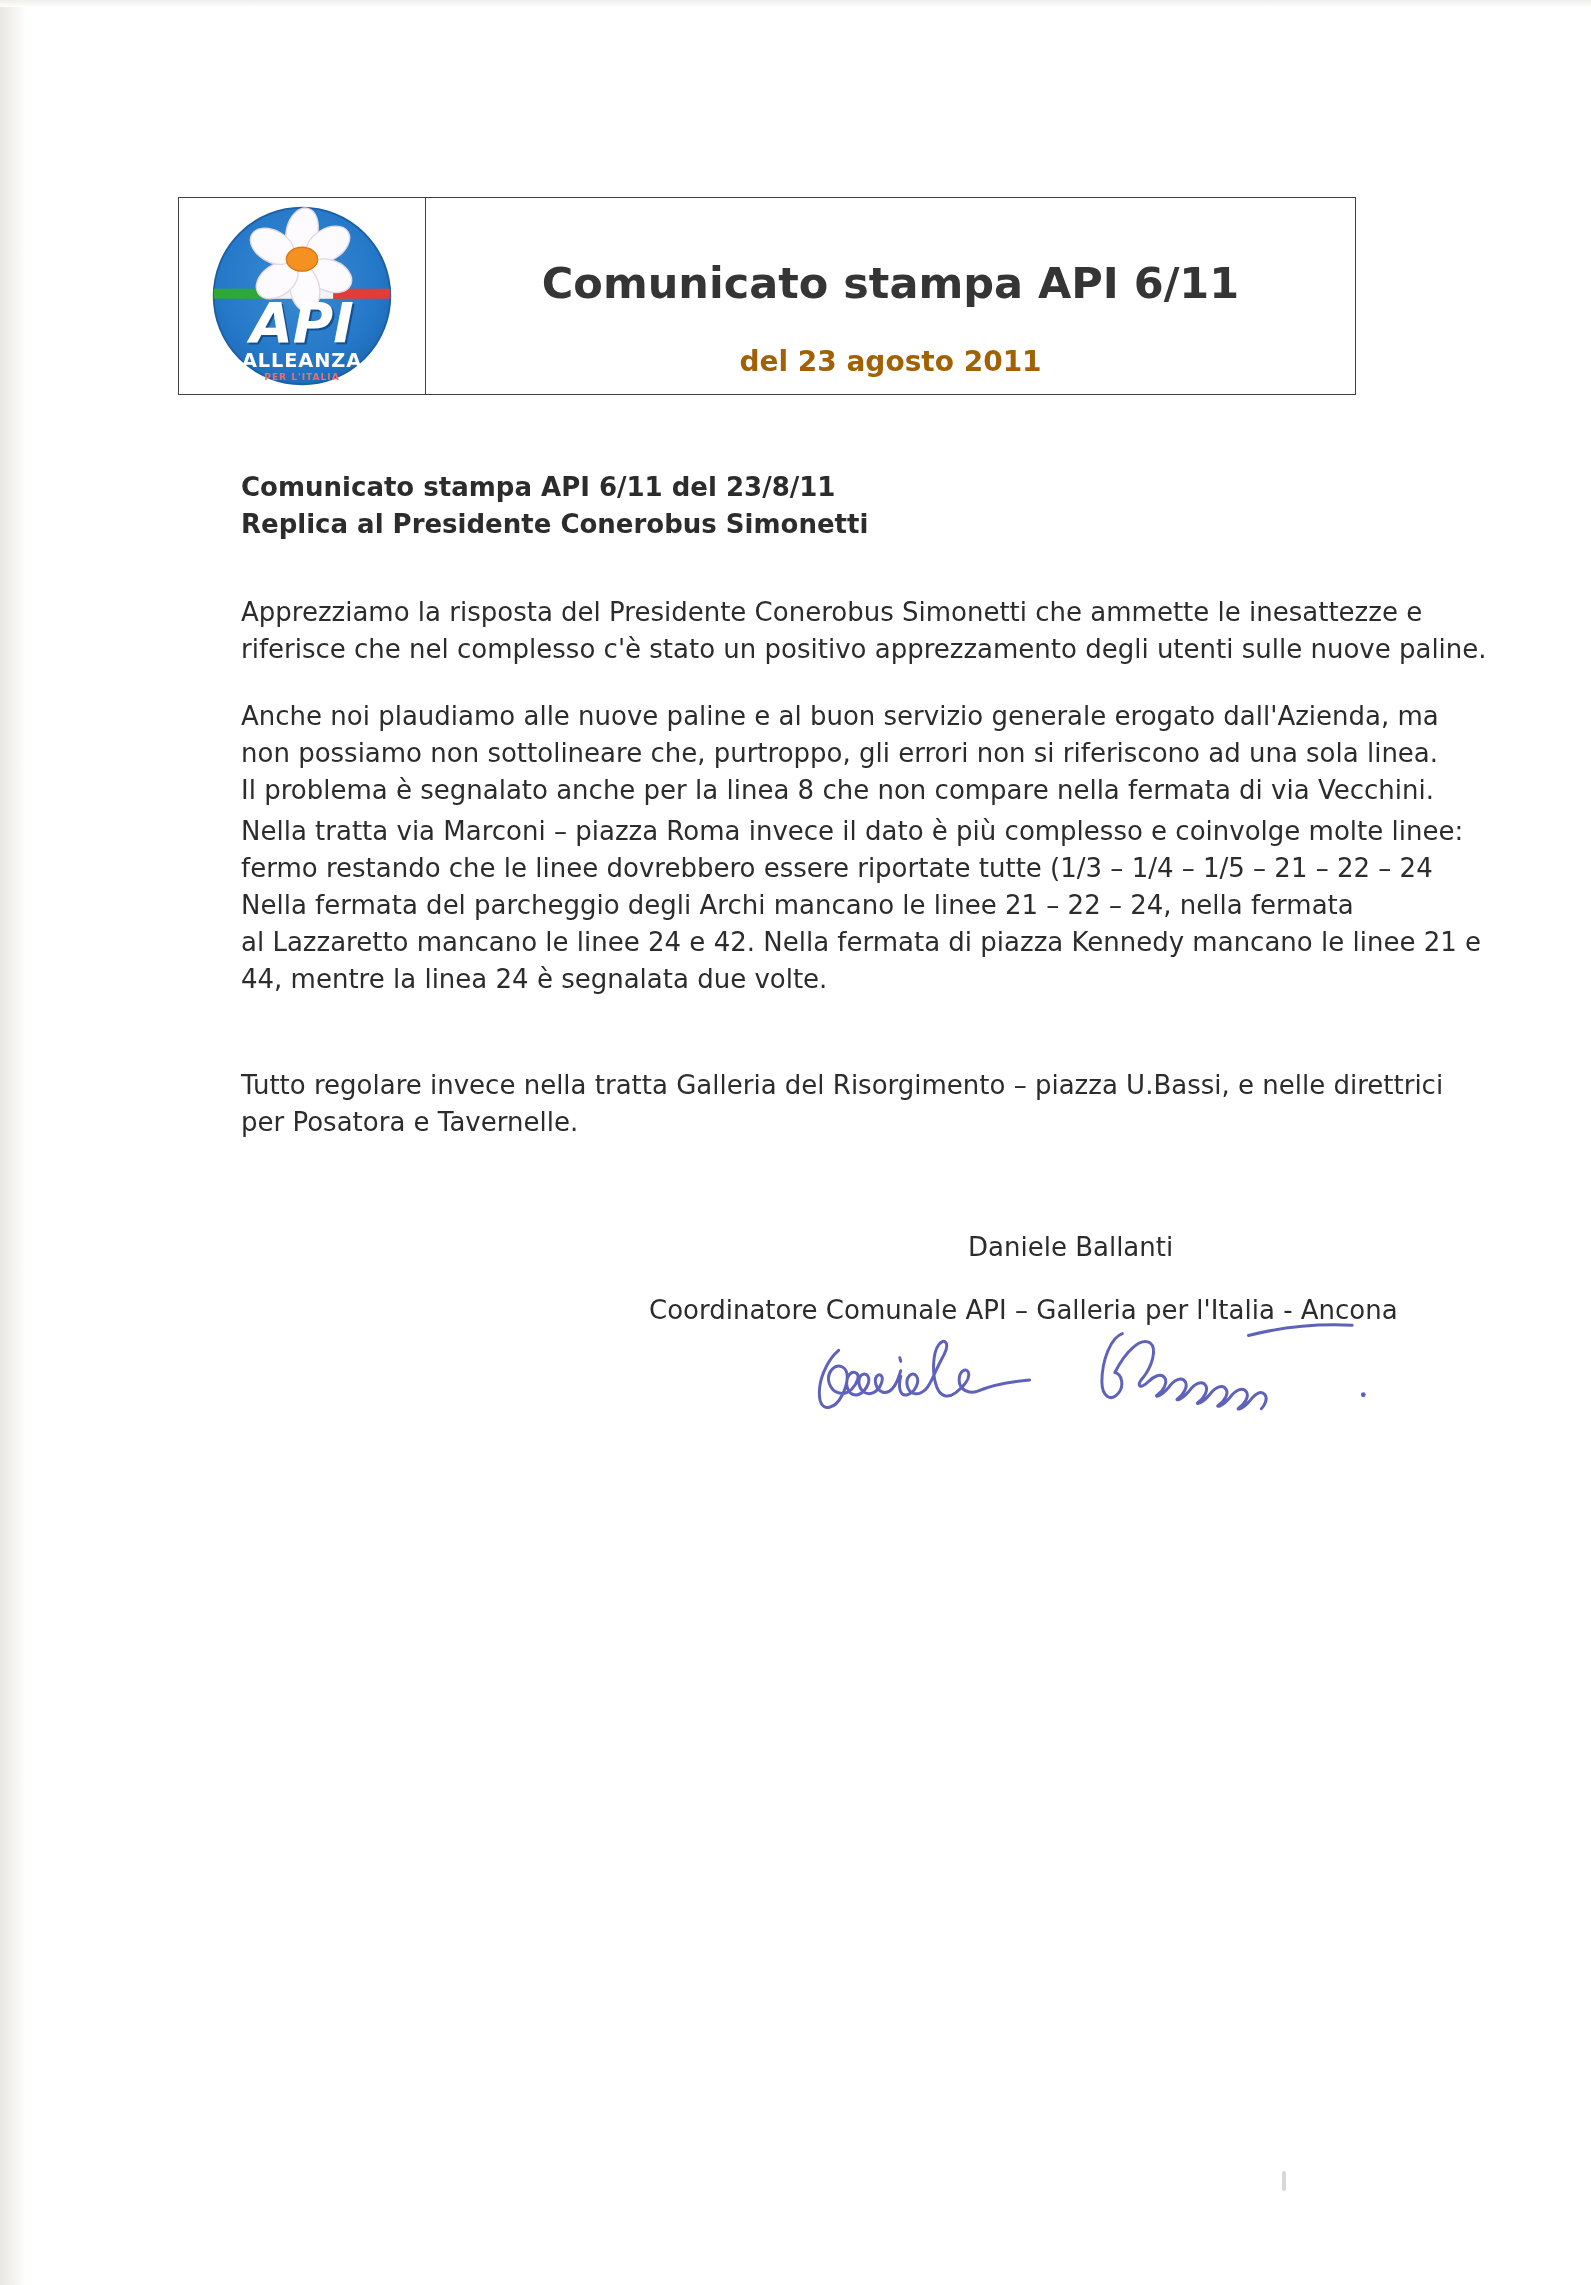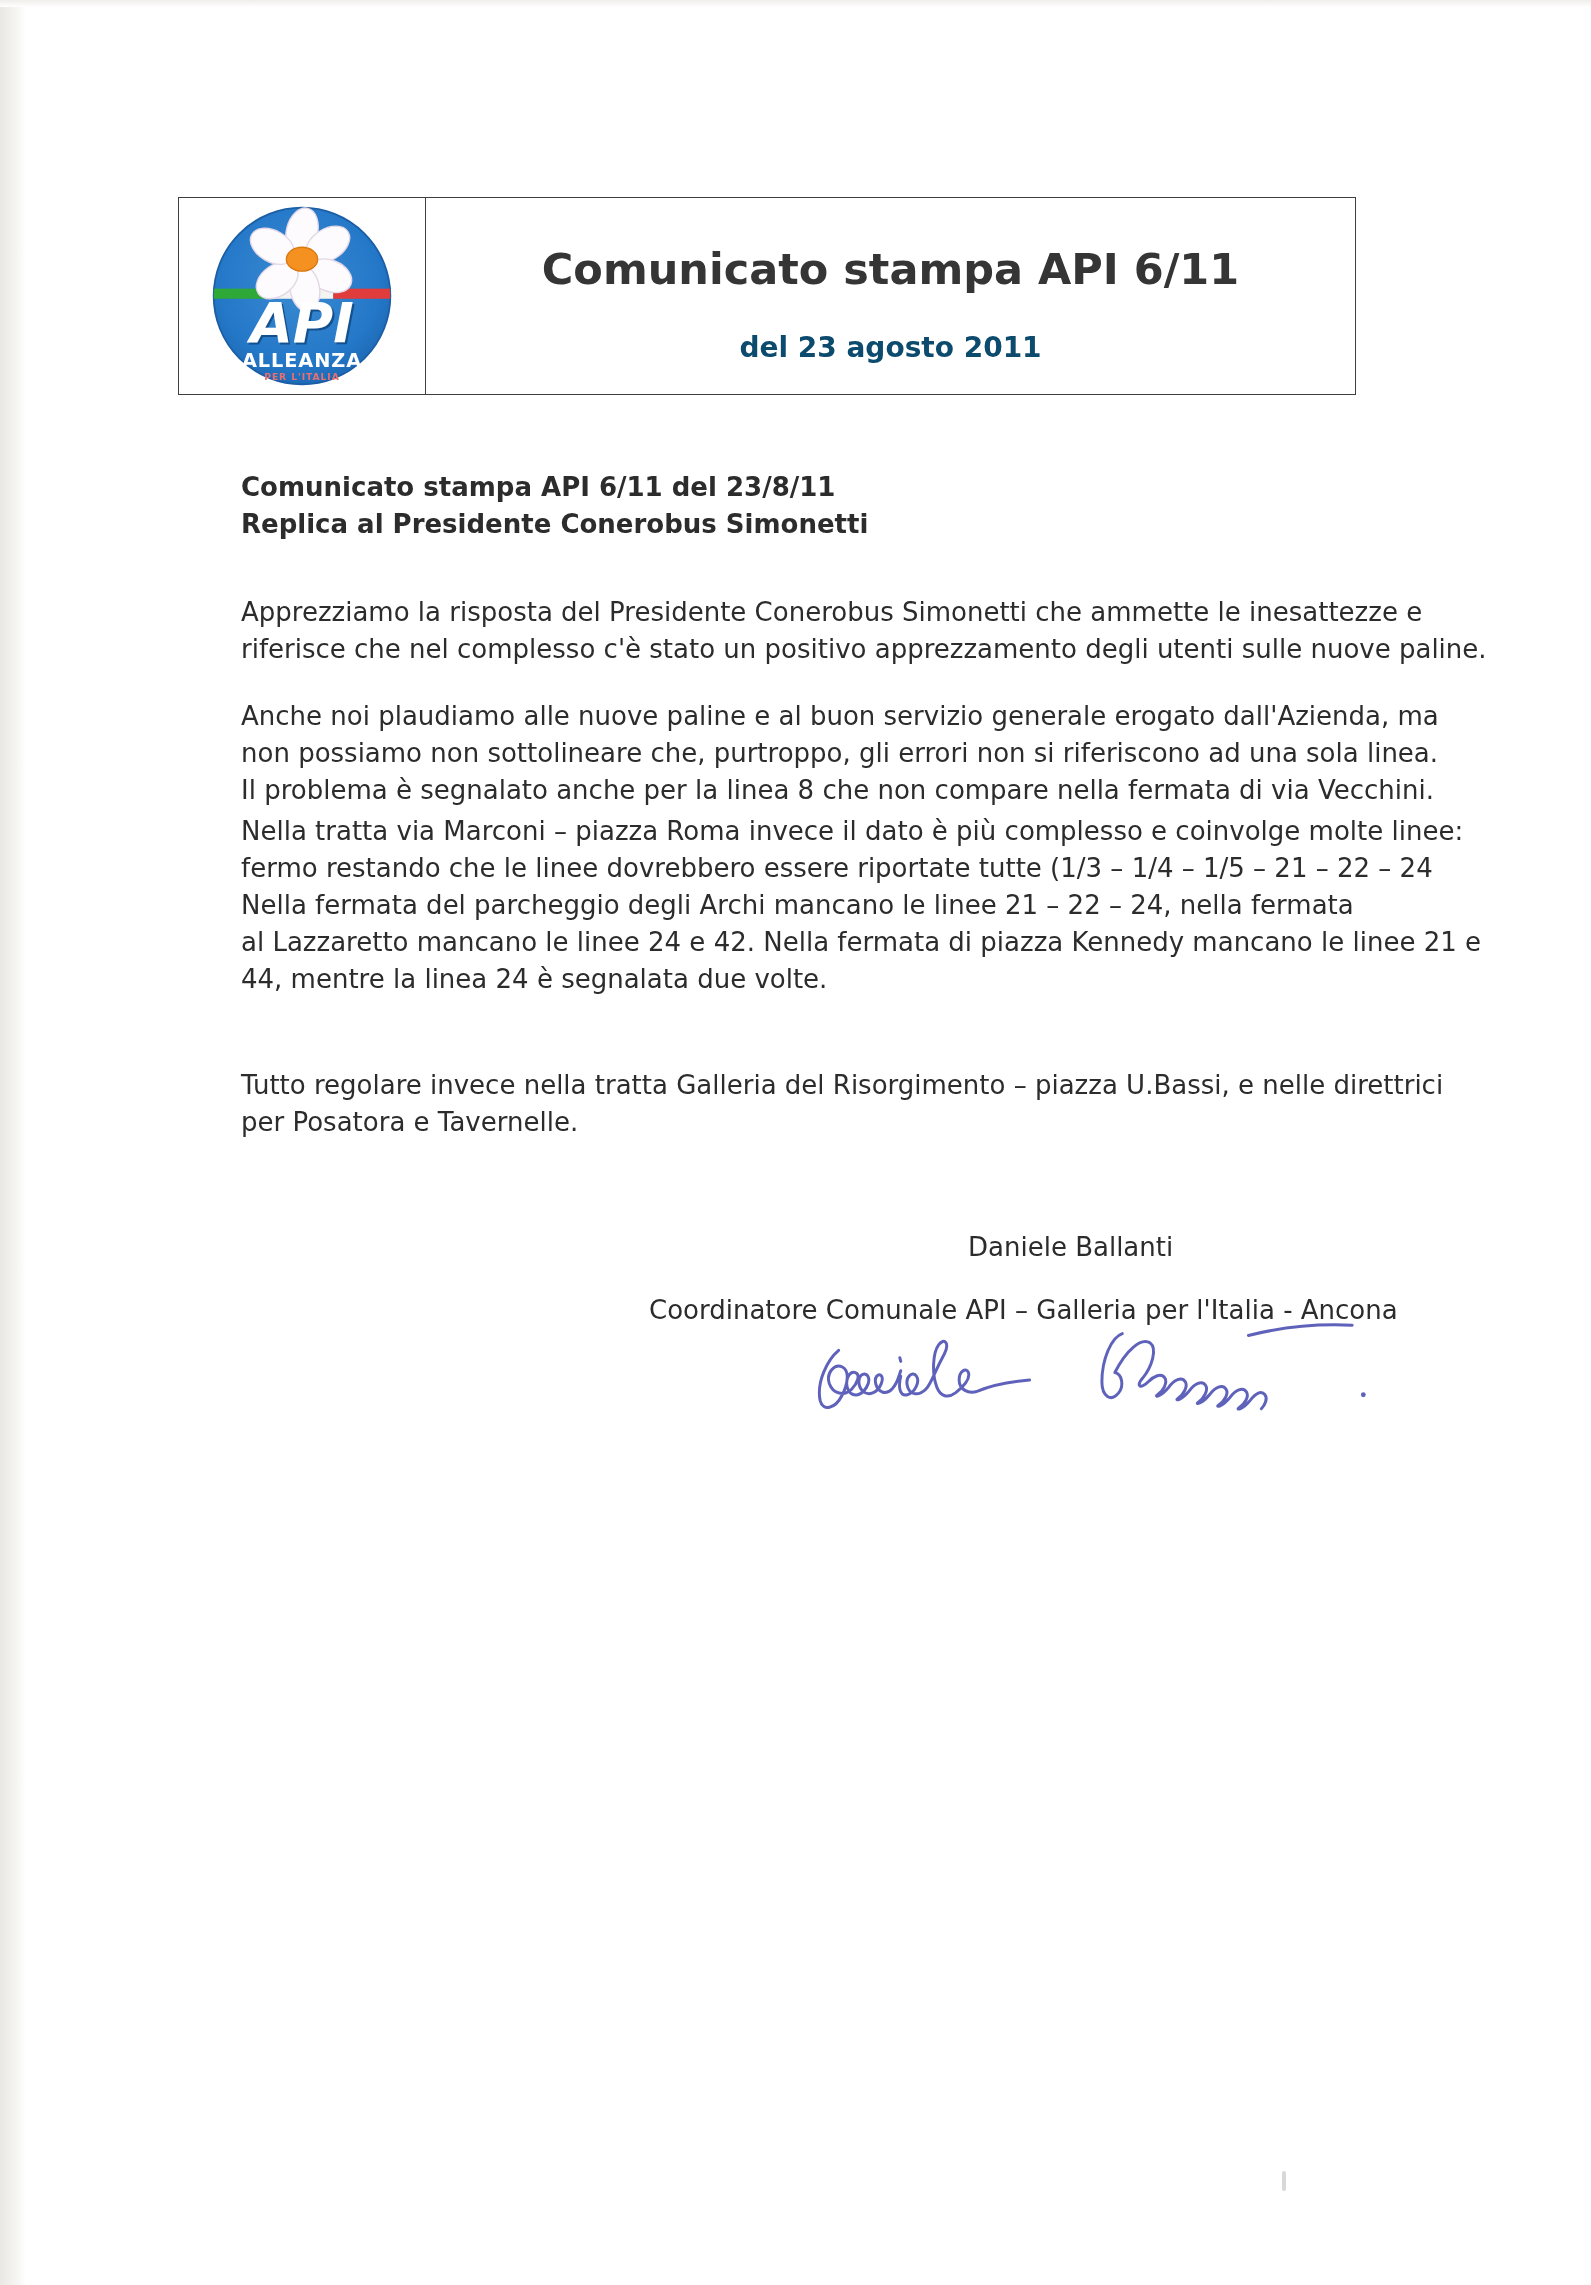--- a/index.html
+++ b/index.html
@@ -33,26 +33,26 @@
   .logo-cell{
     width:247px;flex:0 0 247px;
     border-right:1.9px solid #3f3f3f;
     display:flex;align-items:center;justify-content:center;
     box-sizing:border-box;
   }
   .title-cell{
     flex:1;display:flex;flex-direction:column;align-items:center;
   }
   .doc-title{
-    margin-top:46px;
+    margin-top:60px;
     font-size:43px;font-weight:bold;color:#353535;letter-spacing:0px;
   }
   .doc-subtitle{
     margin-top:37px;
-    font-size:28px;font-weight:bold;color:#0c4a6e;
+    font-size:28px;font-weight:bold;color:#a16207;
   }
   
   .bodyline{white-space:nowrap;height:37px;line-height:37px;font-size:26px;color:#2c2c2c;}
   .block{position:absolute;left:199px;margin-left:42px;}
   .block.heading .bodyline{font-weight:bold;}
   .signoff-name{position:absolute;left:968px;top:1232px;font-size:26px;color:#2c2c2c;}
   .signoff-role{position:absolute;left:649px;top:1295px;font-size:26px;color:#2c2c2c;white-space:nowrap;}
   .signature{position:absolute;left:796px;top:1315px;}
 </style>
 </head>

